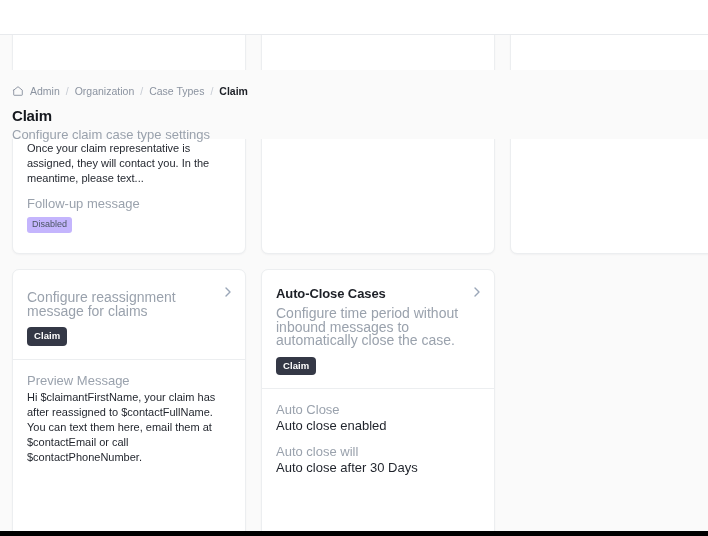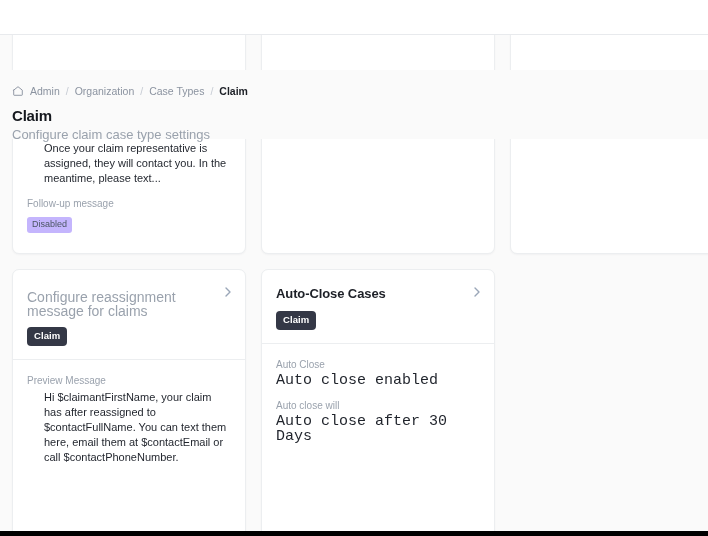--- a/index.html
+++ b/index.html
@@ -99,36 +99,34 @@
     border-radius: 3px;
   }
 
   .card-divider { height: 1px; background: #eceef0; }
 
   .card-body { padding: 14px 14px 14px 14px; flex: 1; }
 
   .field { margin-bottom: 11px; }
   .field:last-child { margin-bottom: 0; }
   .field-label {
-    font-size: 10px;
+    font-size: 13px;
     color: #9aa2ad;
     line-height: 14px;
     margin-bottom: 2px;
   }
   .field-value {
-    font-size: 15px;
+    font-size: 13px;
     color: #1f232b;
     line-height: 14.5px;
-    font-family: Liberation Mono, monospace;
   }
   .preview-text {
     font-size: 11px;
     color: #1f232b;
     line-height: 15px;
-    margin-left: 17px;
   }
 
   
   .sticky-header {
     position: absolute; left: 0; top: 35px; width: 708px; height: 69px;
     background: #fafafa;
     z-index: 5;
     padding: 14px 0 0 12px;
   }
   .breadcrumb {
@@ -222,20 +220,21 @@
             <div class="field">
               <div class="field-label">Preview Message</div>
               <div class="preview-text">Hi $claimantFirstName, your claim has after reassigned to $contactFullName. You can text them here, email them at $contactEmail or call $contactPhoneNumber.</div>
             </div>
           </div>
         </div>
 
         <div class="card" style="height:282px;">
           <div class="card-head">
             <div class="card-title">Auto-Close Cases</div>
+            <div class="card-sub">Configure time period without inbound messages to automatically close the case.</div>
             <span class="badge-claim">Claim</span>
             <span class="chevron">
               <svg width="10" height="12" viewBox="0 0 10 12" fill="none">
                 <path d="M3 2L7 6L3 10" stroke="currentColor" stroke-width="1.4" stroke-linecap="round" stroke-linejoin="round"></path>
               </svg>
             </span>
           </div>
           <div class="card-divider"></div>
           <div class="card-body">
             <div class="field">

